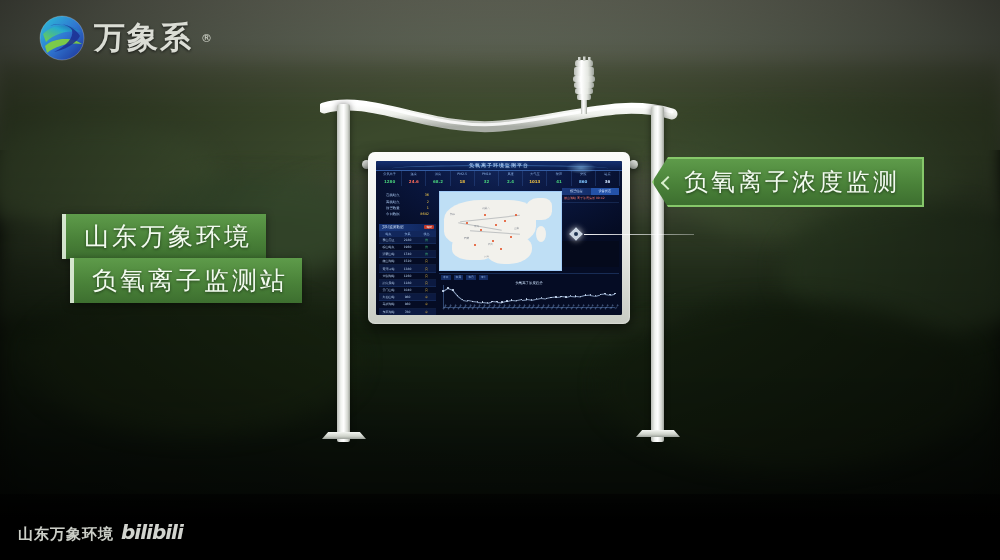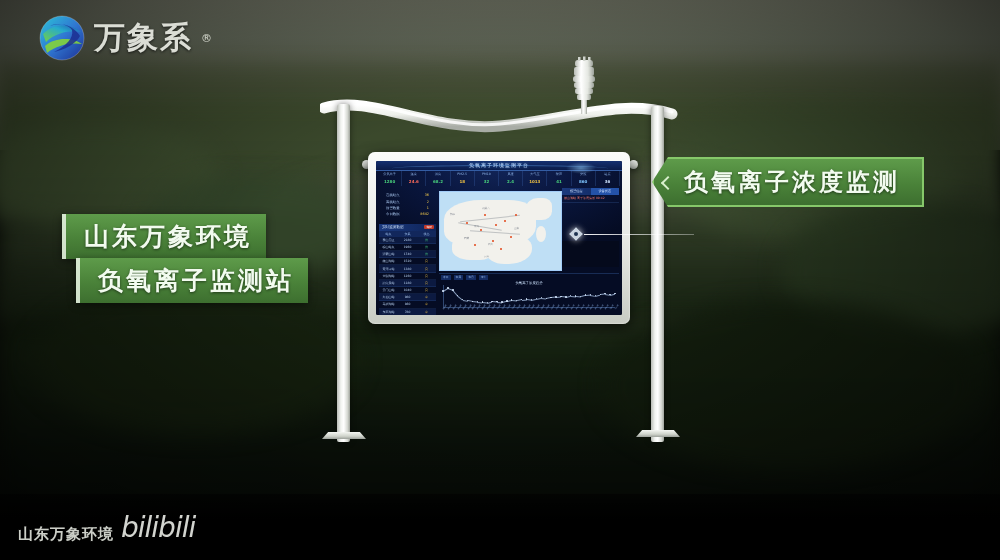--- a/index.html
+++ b/index.html
@@ -127,42 +127,42 @@
     background:rgba(225,235,245,.9);transform:rotate(45deg);
     box-shadow:0 0 6px rgba(255,255,255,.8);}
   .node-c{position:absolute;left:6px;top:6px;width:4px;height:4px;border-radius:50%;
     background:#1f3350;}
   .node-ln{position:absolute;left:16px;top:7.5px;width:110px;height:1.5px;
     background:linear-gradient(90deg,rgba(255,255,255,.95),rgba(255,255,255,.35));}
 
   
   .glabel{position:absolute;display:flex;align-items:center;
     background:linear-gradient(180deg,#5e9b4a 0%,#4a8239 55%,#3d6f2f 100%);
-    color:#f2fbef;font-weight:bold;letter-spacing:3px;
+    color:#f2fbef;font-weight:normal;letter-spacing:3px;
     text-shadow:0 1px 3px rgba(0,0,0,.55);}
   .glabel.left{padding:6px 14px 6px 18px;font-size:25px;
     border-left:4px solid rgba(235,245,230,.85);
     box-shadow:0 2px 8px rgba(0,0,0,.45);}
   .glabel.right{padding:7px 22px 7px 30px;font-size:24px;
     border:2px solid #86c86a;
     clip-path:polygon(0% 50%, 16px 0%, 100% 0%, 100% 100%, 16px 100%);
     box-shadow:0 2px 10px rgba(0,0,0,.5);}
   .glabel.right::before{content:"";position:absolute;left:9px;top:50%;
     width:8px;height:8px;margin-top:-4px;border-left:2px solid #d9f0cd;
     border-bottom:2px solid #d9f0cd;transform:rotate(45deg);}
 
   
   #bottombar{position:absolute;left:0;bottom:0;width:1000px;height:66px;
     background:linear-gradient(180deg,rgba(0,0,0,.55) 0%,#000 40%,#000 100%);}
   #subtitle{position:absolute;left:0;bottom:12px;width:1000px;text-align:center;
     font-size:40px;font-weight:bold;color:#fff;letter-spacing:4px;
     text-shadow:0 2px 6px rgba(0,0,0,.9), 0 0 2px rgba(0,0,0,.9);}
   #wm{position:absolute;left:18px;bottom:16px;display:flex;align-items:flex-end;gap:7px;opacity:.88;}
   .wm-txt{font-size:15px;color:#e9ece4;font-weight:bold;letter-spacing:1px;}
-  .wm-bili{font-size:28px;font-style:italic;font-weight:normal;color:#f0f2ec;letter-spacing:-1px;
+  .wm-bili{font-size:20px;font-style:italic;font-weight:bold;color:#f0f2ec;letter-spacing:-1px;
     font-family:"DejaVu Sans","Liberation Sans",sans-serif;}
 </style>
 </head>
 <body>
 
 <div id="stage">
 
   <div class="bg-layer">
     <div class="bg-sky"></div>
     <div class="bg-forest-far"></div>
@@ -562,21 +562,21 @@
 
   <div id="node">
     <div class="node-d"></div>
     <div class="node-c"></div>
     <div class="node-ln"></div>
   </div>
 
   <div class="glabel left" style="left:62px;top:214px;">
     <span>山东万象环境</span>
   </div>
-  <div class="glabel left" style="left:76px;top:258px;">
+  <div class="glabel left" style="left:70px;top:258px;">
     <span>负氧离子监测站</span>
   </div>
 
   <div class="glabel right" style="left:652px;top:157px;">
     <span>负氧离子浓度监测</span>
   </div>
 
   <div id="bottombar">
     <div id="wm">
       <span class="wm-txt">山东万象环境</span>

